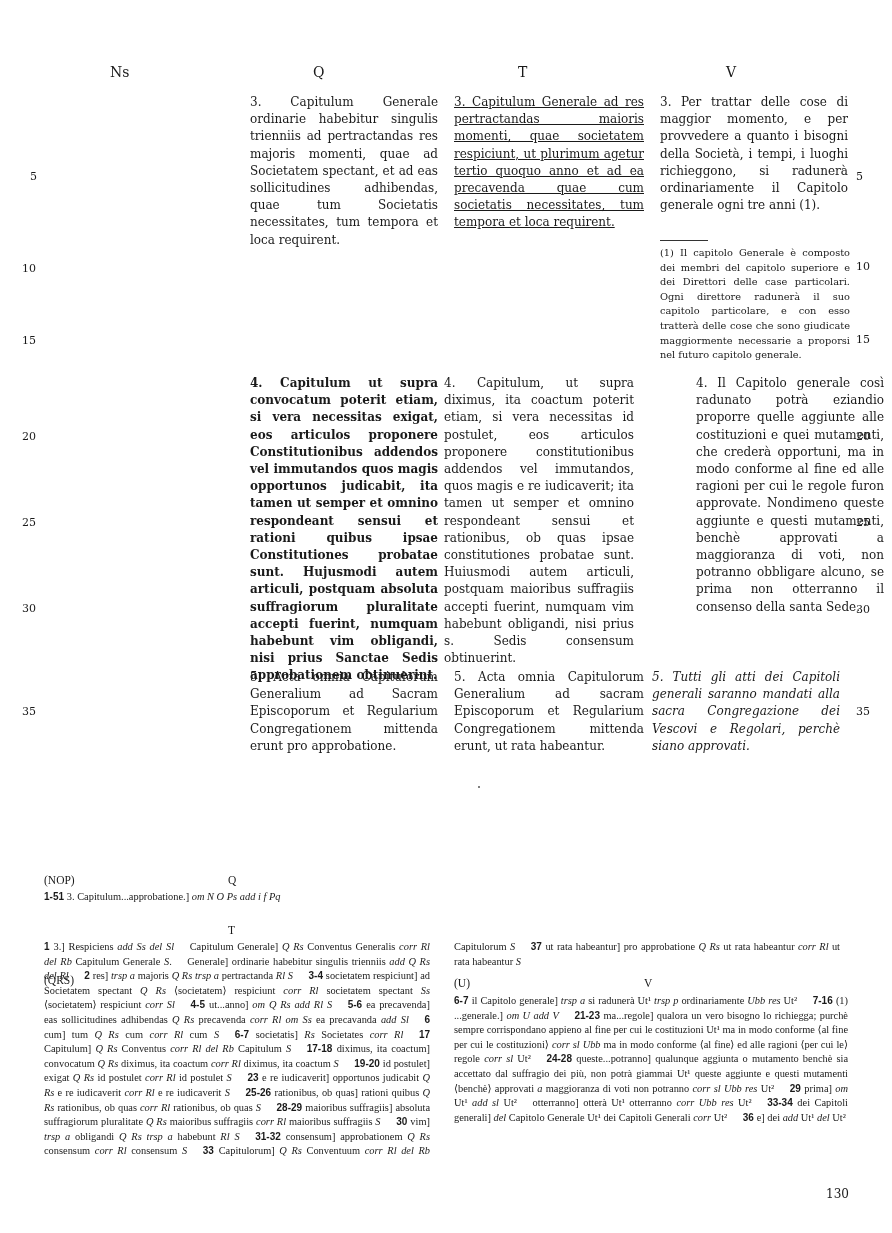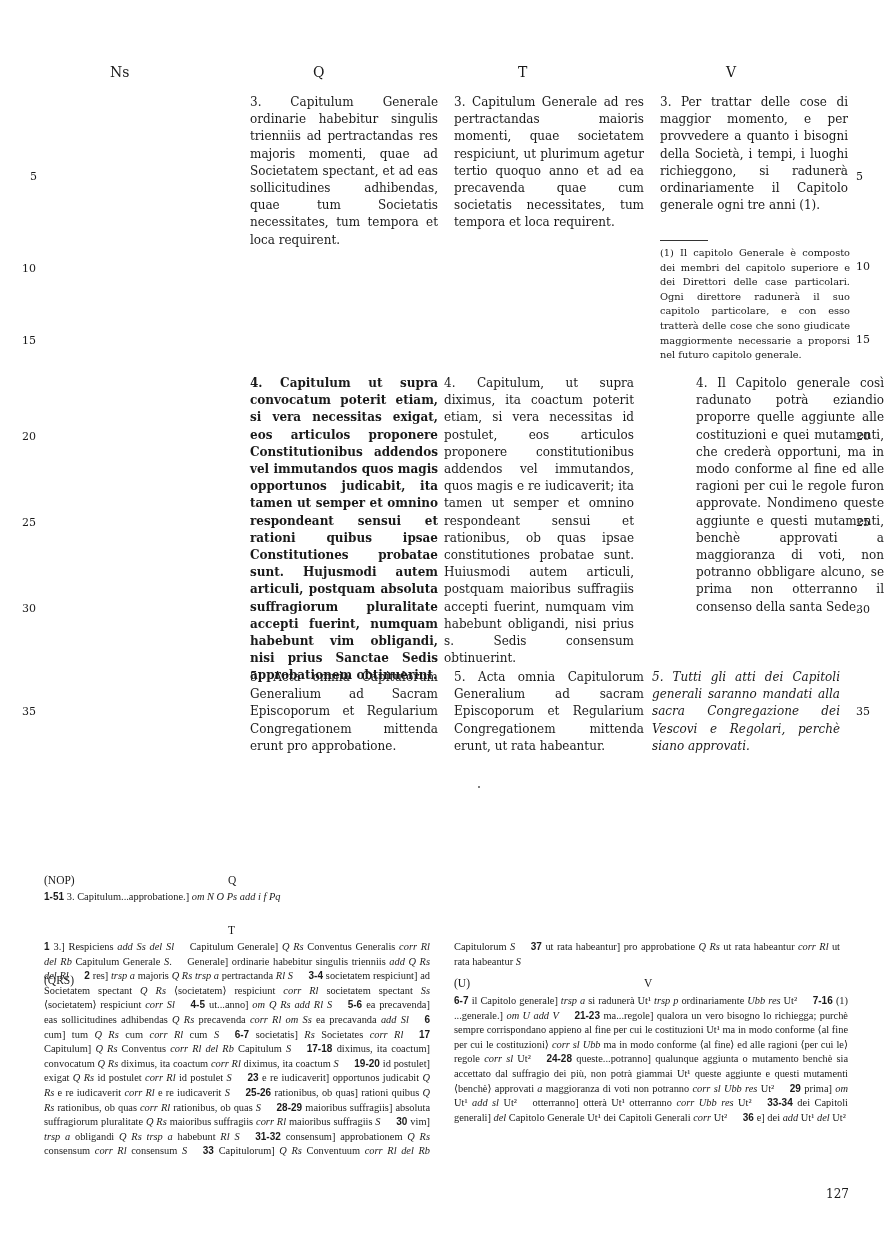--- a/index.html
+++ b/index.html
@@ -38,21 +38,21 @@
 <div class="lnum" style="left:856px; top:260px;">10</div>
 <div class="lnum" style="left:856px; top:333px;">15</div>
 <div class="lnum" style="left:856px; top:430px;">20</div>
 <div class="lnum" style="left:856px; top:516px;">25</div>
 <div class="lnum" style="left:856px; top:603px;">30</div>
 <div class="lnum" style="left:856px; top:705px;">35</div>
 
 <div class="para" style="left:250px; top:94px; width:188px;">
     <p>3. Capitulum Generale ordinarie habebitur singulis trienniis ad pertractandas res majoris momenti, quae ad Societatem spectant, et ad eas sollicitudines adhibendas, quae tum Societatis necessitates, tum tempora et loca requirent.</p>
   </div>
-<div class="para" style="left:454px; top:94px; width:190px;">
+<div class="para" style="left:454px; top:94px; width:190px;text-decoration:underline;">
     <p>3. Capitulum Generale ad res pertractandas maioris momenti, quae societatem respiciunt, ut plurimum agetur tertio quoquo anno et ad ea precavenda quae cum societatis necessitates, tum tempora et loca requirent.</p>
   </div>
 <div class="para" style="left:660px; top:94px; width:188px;">
     <p>3. Per trattar delle cose di maggior momento, e per provvedere a quanto i bisogni della Società, i tempi, i luoghi richieggono, si radunerà ordinariamente il Capitolo generale ogni tre anni (1).</p>
   </div>
 
 <div class="fn-rule"></div>
 <div class="footnote">(1) Il capitolo Generale è composto dei membri del capitolo superiore e dei Direttori delle case particolari. Ogni direttore radunerà il suo capitolo particolare, e con esso tratterà delle cose che sono giudicate maggiormente necessarie a proporsi nel futuro capitolo generale.</div>
 
 <div class="para" style="left:250px; top:375px; width:188px;font-weight:bold;">
@@ -82,13 +82,13 @@
 <div class="app" style="left:44px; top:890px; width:384px;"><span><b>1-51 </b><span>3. Capitulum...approbatione.] </span><span><i>om</i> <i>N</i> <i>O</i> <i>Ps</i> <i>add</i> <i>i</i> <i>f</i> <i>Pq</i></span></span></div>
 
 <div class="app-head" style="left:44px; top:974px;text-align:right;">(QRS)</div>
 <div class="app-head" style="left:228px; top:924px;">T</div>
 <div class="app" style="left:44px; top:940px; width:384px; height:240px; column-count:2; column-gap:24px; column-fill:auto; width:796px;"><span><b>1 </b><span>3.] </span><span>Respiciens <i>add</i> <i>Ss</i> <i>del</i> <i>Sl</i></span></span>  <span><span>Capitulum Generale] </span><span><i>Q</i> <i>Rs</i> Conventus Generalis <i>corr</i> <i>Rl</i> <i>del</i> <i>Rb</i> Capitulum Generale <i>S</i>.</span></span>  <span><span>Generale] </span><span>ordinarie habebitur singulis trienniis <i>add</i> <i>Q</i> <i>Rs</i> <i>del</i> <i>Rl</i></span></span>  <span><b>2 </b><span>res] </span><span><i>trsp</i> <i>a</i> majoris <i>Q</i> <i>Rs</i> <i>trsp</i> <i>a</i> pertractanda <i>Rl</i> <i>S</i></span></span>  <span><b>3-4 </b><span>societatem respiciunt] </span><span>ad Societatem spectant <i>Q</i> <i>Rs</i> ⟨societatem⟩ respiciunt <i>corr</i> <i>Rl</i> societatem spectant <i>Ss</i> ⟨societatem⟩ respiciunt <i>corr</i> <i>Sl</i></span></span>  <span><b>4-5 </b><span>ut...anno] </span><span><i>om</i> <i>Q</i> <i>Rs</i> <i>add</i> <i>Rl</i> <i>S</i></span></span>  <span><b>5-6 </b><span>ea precavenda] </span><span>eas sollicitudines adhibendas <i>Q</i> <i>Rs</i> precavenda <i>corr</i> <i>Rl</i> <i>om</i> <i>Ss</i> ea precavanda <i>add</i> <i>Sl</i></span></span>  <span><b>6 </b><span>cum] </span><span>tum <i>Q</i> <i>Rs</i> cum <i>corr</i> <i>Rl</i> cum <i>S</i></span></span>  <span><b>6-7 </b><span>societatis] </span><span><i>Rs</i> Societates <i>corr</i> <i>Rl</i></span></span>  <span><b>17 </b><span>Capitulum] </span><span><i>Q</i> <i>Rs</i> Conventus <i>corr</i> <i>Rl</i> <i>del</i> <i>Rb</i> Capitulum <i>S</i></span></span>  <span><b>17-18 </b><span>diximus, ita coactum] </span><span>convocatum <i>Q</i> <i>Rs</i> diximus, ita coactum <i>corr</i> <i>Rl</i> diximus, ita coactum <i>S</i></span></span>  <span><b>19-20 </b><span>id postulet] </span><span>exigat <i>Q</i> <i>Rs</i> id postulet <i>corr</i> <i>Rl</i> id postulet <i>S</i></span></span>  <span><b>23 </b><span>e re iudicaverit] </span><span>opportunos judicabit <i>Q</i> <i>Rs</i> e re iudicaverit <i>corr</i> <i>Rl</i> e re iudicaverit <i>S</i></span></span>  <span><b>25-26 </b><span>rationibus, ob quas] </span><span>rationi quibus <i>Q</i> <i>Rs</i> rationibus, ob quas <i>corr</i> <i>Rl</i> rationibus, ob quas <i>S</i></span></span>  <span><b>28-29 </b><span>maioribus suffragiis] </span><span>absoluta suffragiorum pluralitate <i>Q</i> <i>Rs</i> maioribus suffragiis <i>corr</i> <i>Rl</i> maioribus suffragiis <i>S</i></span></span>  <span><b>30 </b><span>vim] </span><span><i>trsp</i> <i>a</i> obligandi <i>Q</i> <i>Rs</i> <i>trsp</i> <i>a</i> habebunt <i>Rl</i> <i>S</i></span></span>  <span><b>31-32 </b><span>consensum] </span><span>approbationem <i>Q</i> <i>Rs</i> consensum <i>corr</i> <i>Rl</i> consensum <i>S</i></span></span>  <span><b>33 </b><span>Capitulorum] </span><span><i>Q</i> <i>Rs</i> Conventuum <i>corr</i> <i>Rl</i> <i>del</i> <i>Rb</i> Capitulorum <i>S</i></span></span>  <span><b>37 </b><span>ut rata habeantur] </span><span>pro approbatione <i>Q</i> <i>Rs</i> ut rata habeantur <i>corr</i> <i>Rl</i> ut rata habeantur <i>S</i></span></span></div>
 
 <div class="app-head" style="left:454px; top:977px;">(U)</div>
 <div class="app-head" style="left:644px; top:977px;">V</div>
 <div class="app" style="left:454px; top:994px; width:394px;"><span><b>6-7 </b><span>il Capitolo generale] </span><span><i>trsp</i> <i>a</i> si radunerà Ut¹ <i>trsp</i> <i>p</i> ordinariamente <i>Ubb</i> <i>res</i> Ut²</span></span>  <span><b>7-16 </b><span>(1) ...generale.] </span><span><i>om</i> <i>U</i> <i>add</i> <i>V</i></span></span>  <span><b>21-23 </b><span>ma...regole] </span><span>qualora un vero bisogno lo richiegga; purchè sempre corrispondano appieno al fine per cui le costituzioni Ut¹ ma in modo conforme ⟨al fine per cui le costituzioni⟩ <i>corr</i> <i>sl</i> <i>Ubb</i> ma in modo conforme ⟨al fine⟩ ed alle ragioni ⟨per cui le⟩ regole <i>corr</i> <i>sl</i> Ut²</span></span>  <span><b>24-28 </b><span>queste...potranno] </span><span>qualunque aggiunta o mutamento benchè sia accettato dal suffragio dei più, non potrà giammai Ut¹ queste aggiunte e questi mutamenti ⟨benchè⟩ approvati <i>a</i> maggioranza di voti non potranno <i>corr</i> <i>sl</i> <i>Ubb</i> <i>res</i> Ut²</span></span>  <span><b>29 </b><span>prima] </span><span><i>om</i> Ut¹ <i>add</i> <i>sl</i> Ut²</span></span>  <span><span>otterranno] </span><span>otterà Ut¹ otterranno <i>corr</i> <i>Ubb</i> <i>res</i> Ut²</span></span>  <span><b>33-34 </b><span>dei Capitoli generali] </span><span><i>del</i> Capitolo Generale Ut¹ dei Capitoli Generali <i>corr</i> Ut²</span></span>  <span><b>36 </b><span>e] </span><span>dei <i>add</i> Ut¹ <i>del</i> Ut²</span></span></div>
 
-<div class="pagenum">127</div>
+<div class="pagenum">130</div>
 
 </body></html>

